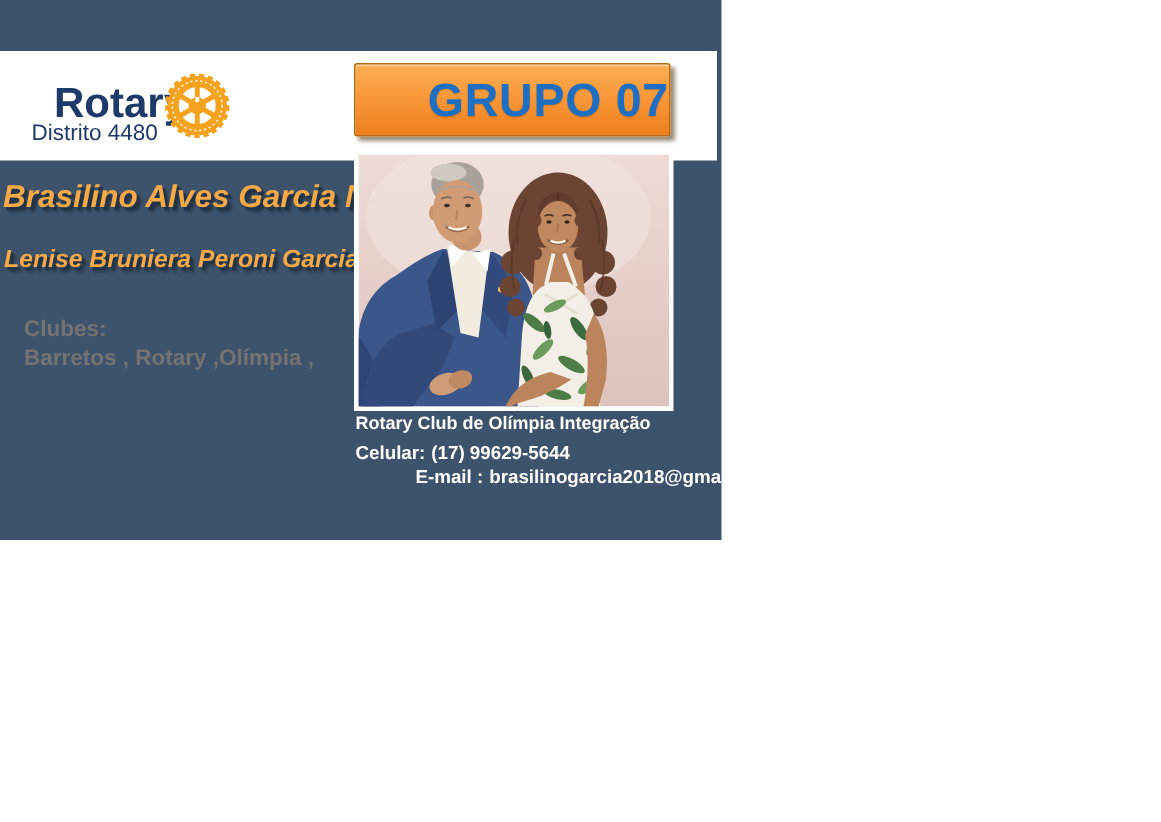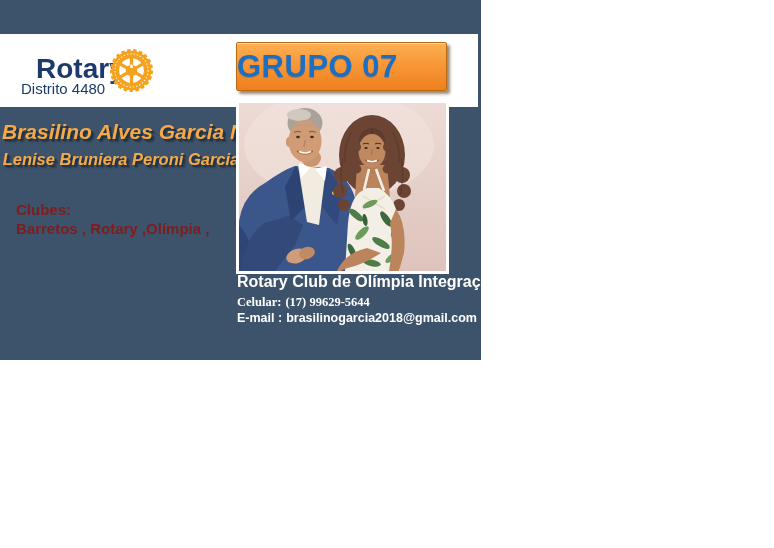--- a/index.html
+++ b/index.html
@@ -26,59 +26,59 @@
   .district-text{
     position:absolute;left:21px;top:80px;
     font-size:15px;color:#1d3a6b;
   }
   
   .grupo-btn{
     position:absolute;left:236px;top:42px;width:209px;height:47px;
     background:linear-gradient(180deg,#fbb055 0%,#f89838 45%,#ee7f1f 100%);
     border:1px solid #b96a10;border-radius:2px;
     box-shadow:3px 3px 3px rgba(70,45,10,.55), inset 0 1px 0 rgba(255,255,255,.5);
-    display:flex;align-items:center;justify-content:flex-start;
+    display:flex;align-items:center;justify-content:flex-end;
     cursor:pointer;
   }
   .grupo-btn span{
     font-size:31px;font-weight:bold;color:#1d6fc4;letter-spacing:.5px;
     text-shadow:0 1px 1px rgba(0,0,0,.18);
   }
   
   .names{
     position:absolute;left:2px;top:119px;width:238px;text-align:center;
   }
   .name-primary{
     font-size:21px;line-height:26px;font-weight:bold;font-style:italic;
     color:#f7a946;text-shadow:2px 2px 0 #223449,3px 3px 2px rgba(0,0,0,.35);
     white-space:nowrap;
   }
   .name-secondary{
-    font-size:16.5px;line-height:20px;margin-top:4px;font-weight:bold;font-style:italic;
+    font-size:16.5px;line-height:20px;margin-top:18px;font-weight:bold;font-style:italic;
     color:#f7a946;text-shadow:2px 2px 0 #223449,3px 3px 2px rgba(0,0,0,.35);
     white-space:nowrap;
   }
   
   .clubs{
-    position:absolute;left:16px;top:201px;color:#7f1d1d;font-weight:bold;
+    position:absolute;left:16px;top:211px;color:#737373;font-weight:bold;
     font-size:15px;line-height:18.5px;
   }
   
   .photo-frame{
     position:absolute;left:236px;top:100px;width:213px;height:174px;
     background:#ffffff;box-sizing:border-box;padding:3px;
   }
   .photo-frame svg{display:block;width:207px;height:168px;}
   
   .contact{
     position:absolute;left:237px;top:275px;color:#ffffff;font-weight:bold;
   }
-  .contact .club-line{font-size:16px;line-height:14px;}
-  .contact .phone-line{font-size:12.5px;line-height:15px;margin-top:6px;font-family:Liberation Serif, serif;}
-  .contact .email-line{font-size:12.5px;line-height:15px;margin-top:1px;}
+  .contact .club-line{font-size:12px;line-height:14px;}
+  .contact .phone-line{font-size:12.5px;line-height:15px;margin-top:6px;}
+  .contact .email-line{font-size:12.5px;line-height:15px;margin-top:1px;margin-left:40px;}
   .contact .lbl{margin-right:4px;}
 </style>
 </head>
 <body>
 
 <div class="panel">
   <div class="stripe"></div>
 </div>
 
 <div class="brand-text">Rotary</div>

